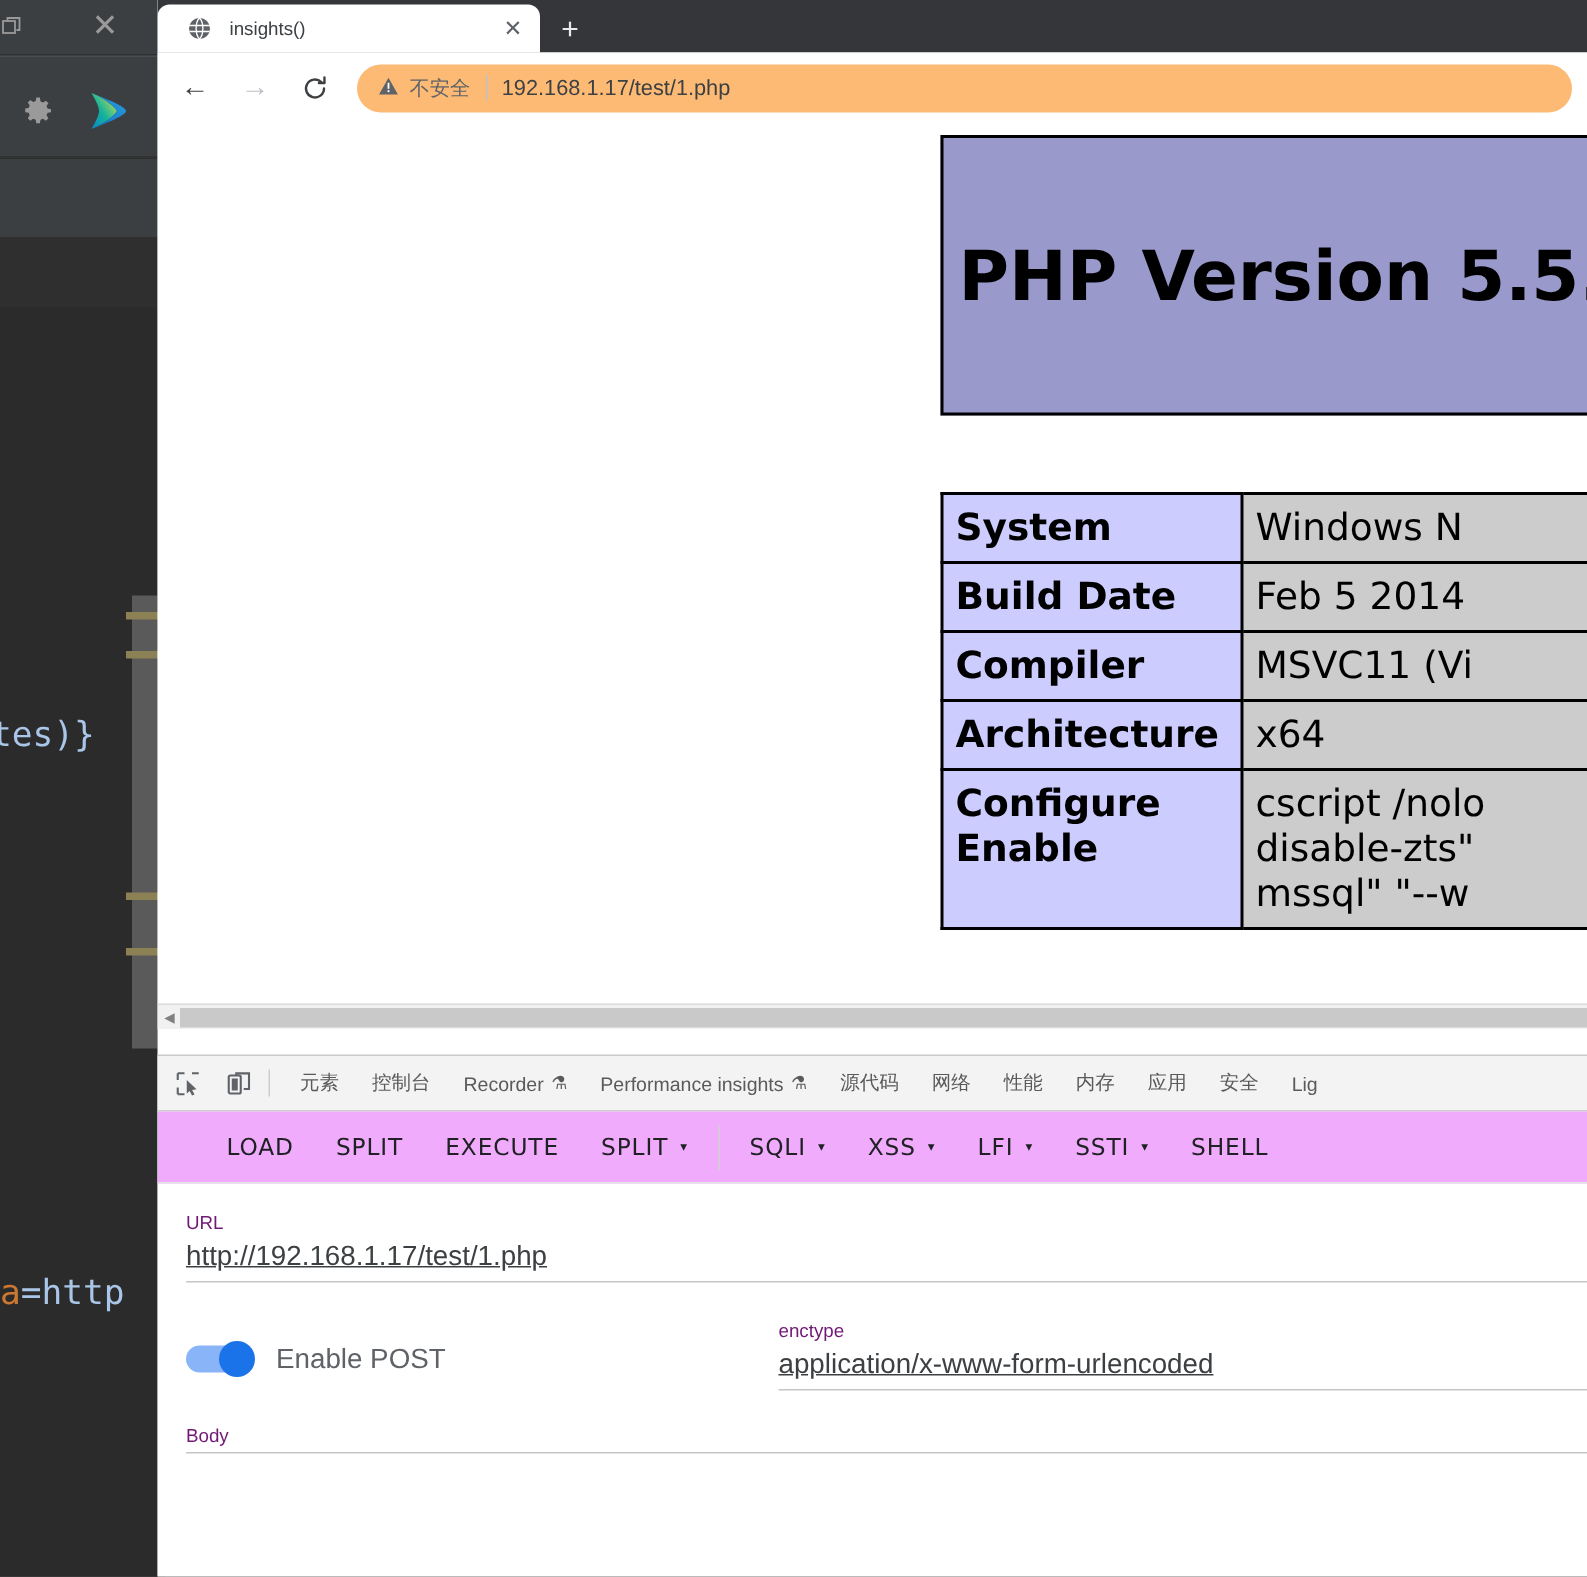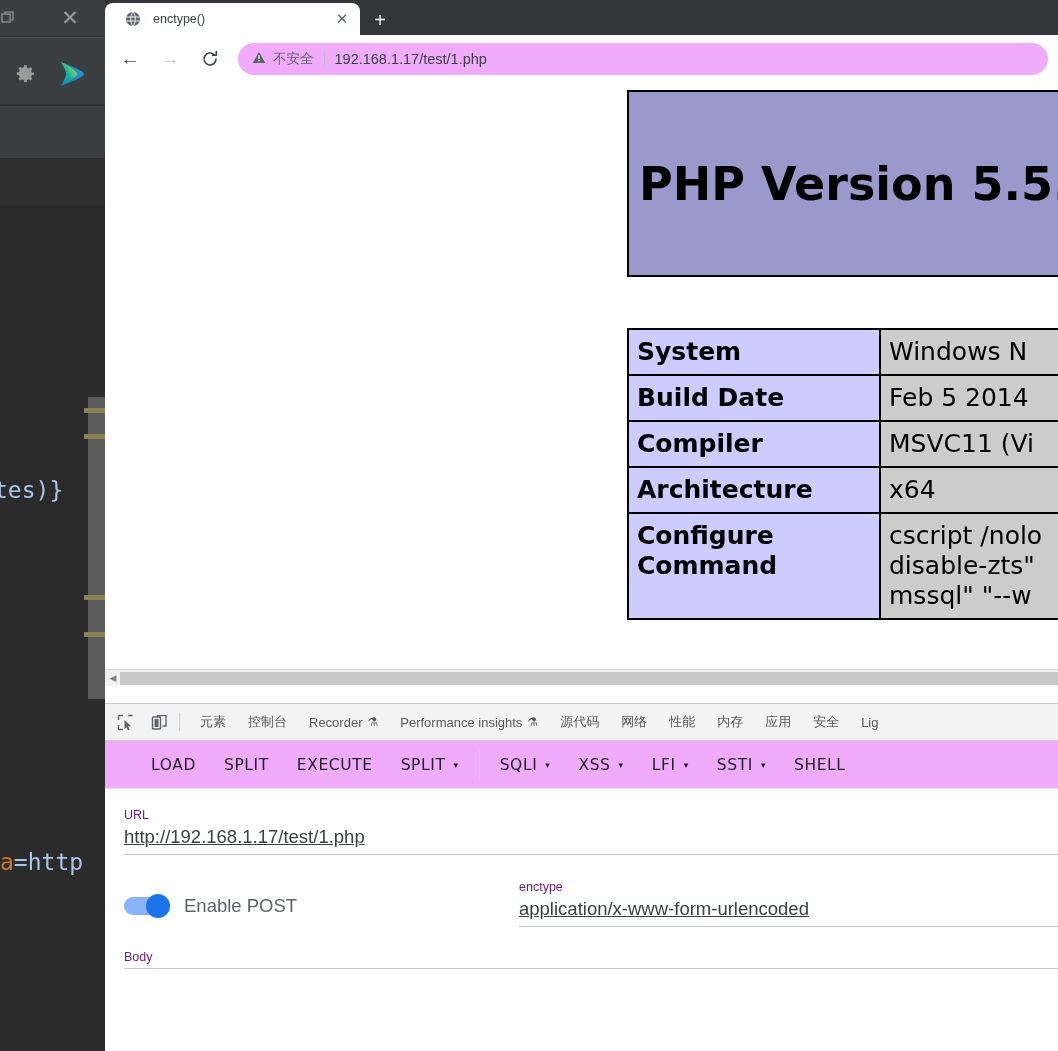--- a/index.html
+++ b/index.html
@@ -98,21 +98,21 @@
   }
   .nav-btn {
     width: 32px; height: 32px; margin-left: 8px;
     display: flex; align-items: center; justify-content: center;
     font-size: 19px; color: #5f6368;
   }
   .nav-btn.back { margin-left: 9px; color: #3c4043; }
   .nav-btn.fwd { color: #bdc1c6; }
   .omnibox {
     margin-left: 12px; height: 32px; flex: 1; margin-right: 10px;
-    background: #f0abfc; border-radius: 16px;
+    background: #fdba74; border-radius: 16px;
     display: flex; align-items: center; padding: 0 14px;
   }
   .omni-warn-icon { font-size: 13px; color: #5f6368; margin-right: 7px; line-height: 1; }
   .omni-warn-text { font-size: 13.5px; color: #5f6368; white-space: nowrap; }
   .omni-sep { width: 1px; height: 17px; background: #bdc1c6; margin: 0 10px; }
   .omni-url { font-size: 14.5px; color: #3c4043; white-space: nowrap; }
 
   
   .page-viewport {
     position: absolute; left: 0; top: 82px; width: 953px; height: 604px;
@@ -129,21 +129,21 @@
   }
   .php-table {
     position: absolute; left: 522px; top: 246px; width: 620px;
     border-collapse: collapse; table-layout: fixed;
   }
   .php-table td {
     border: 2px solid #000; padding: 7px 8px; vertical-align: top;
     font-size: 25px; font-family: "DejaVu Sans", sans-serif; line-height: 1.2;
   }
   .php-table td.k {
-    width: 252px; background: #ccccff; font-weight: bold; color: #000;
+    width: 200px; background: #ccccff; font-weight: bold; color: #000;
   }
   .php-table td.v {
     background: #cccccc; color: #000; white-space: pre-line;
   }
   .page-hscroll {
     position: absolute; left: 0; bottom: 0; width: 953px; height: 17px;
     background: #f1f1f1; border-top: 1px solid #dcdcdc;
   }
   .page-hscroll-arrow {
     position: absolute; left: 2px; top: 2px; width: 12px; height: 13px;
@@ -281,21 +281,21 @@
 <div id="chrome-window">
 
   <div class="chrome-tabstrip">
     <div class="chrome-tab">
       <span class="tab-favicon">
         <svg width="16" height="16" viewBox="0 0 16 16">
           <circle cx="8" cy="8" r="7" fill="#5f6368"></circle>
           <path d="M8 1 C5 4 5 12 8 15 M8 1 C11 4 11 12 8 15 M1.3 6 H14.7 M1.3 10 H14.7" fill="none" stroke="#ffffff" stroke-width="0.9"></path>
         </svg>
       </span>
-      <span class="tab-title">enctype()</span>
+      <span class="tab-title">insights()</span>
       <span class="tab-close">✕</span>
     </div>
     <div class="chrome-newtab">+</div>
   </div>
 
   <div class="chrome-toolbar">
     <div class="nav-btn back">←</div>
     <div class="nav-btn fwd">→</div>
     <div class="nav-btn">
       <svg width="18" height="18" viewBox="0 0 18 18">
@@ -335,21 +335,21 @@
         <tr>
           <td class="k">Compiler</td>
           <td class="v">MSVC11 (Vi</td>
         </tr>
         <tr>
           <td class="k">Architecture</td>
           <td class="v">x64</td>
         </tr>
         <tr>
           <td class="k" style="white-space:pre-line">Configure
-Command</td>
+Enable</td>
           <td class="v">cscript /nolo
 disable-zts"
 mssql" "--w</td>
         </tr>
       </tbody>
     </table>
 
     <div class="page-hscroll">
       <div class="page-hscroll-arrow">◀</div>
       <div class="page-hscroll-thumb"></div>

